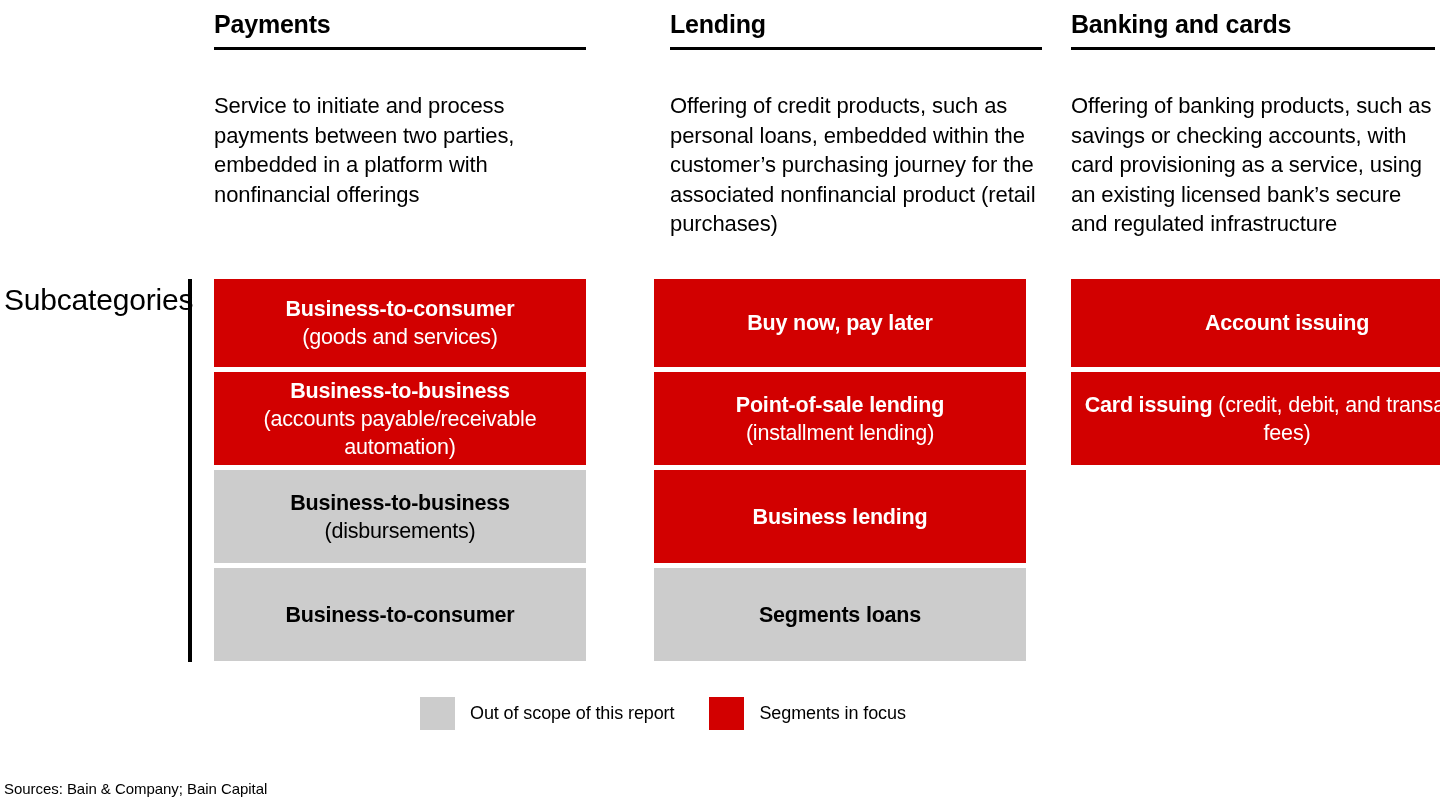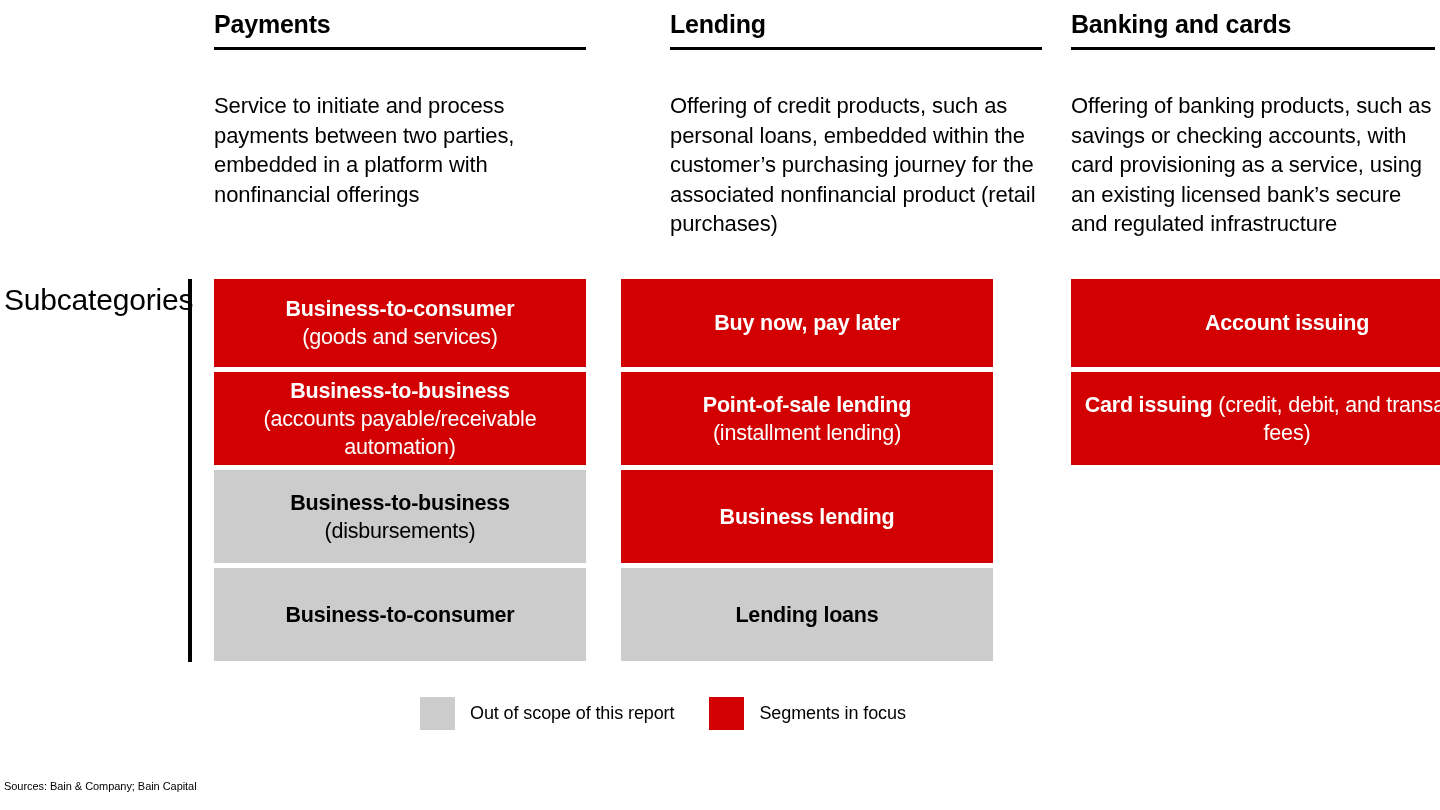--- a/index.html
+++ b/index.html
@@ -71,21 +71,21 @@
     height: 383px;
     border-left: 4px solid #000000;
   }
 
   
   .boxstack {
     position: absolute;
     top: 279px;
   }
   .stack-payments { left: 214px; width: 372px; }
-  .stack-lending  { left: 621px; width: 372px; }
+  .stack-lending  { left: 654px; width: 372px; }
   .stack-banking  { left: 1071px; width: 432px; }
 
   .box {
     box-sizing: border-box;
     display: flex;
     align-items: center;
     justify-content: center;
     text-align: center;
     padding: 2px 8px;
     font-size: 21.5px;
@@ -119,21 +119,21 @@
   .legend .swatch.out   { background: #cccccc; }
   .legend .swatch.focus { background: #d20000; }
   .legend .lbl { margin-left: 15px; }
   .legend .gap { width: 35px; }
 
   
   .sources {
     position: absolute;
     left: 4px;
     top: 780px;
-    font-size: 11px;
+    font-size: 15px;
     letter-spacing: -0.05px;
   }
 </style>
 </head>
 <body>
 
 <div class="exhibit">
 
   <div class="col col-payments">
     <div class="col-title">Payments</div>
@@ -194,21 +194,21 @@
         <span class="sub">(installment lending)</span>
       </div>
     </div>
     <div class="box focus h93">
       <div>
         <b>Business lending</b>
       </div>
     </div>
     <div class="box out h93">
       <div>
-        <b>Lending loans</b>
+        <b>Segments loans</b>
       </div>
     </div>
   </div>
 
   <div class="boxstack stack-banking">
     <div class="box focus h88">
       <div>
         <b>Account issuing</b><br>
       </div>
     </div>

